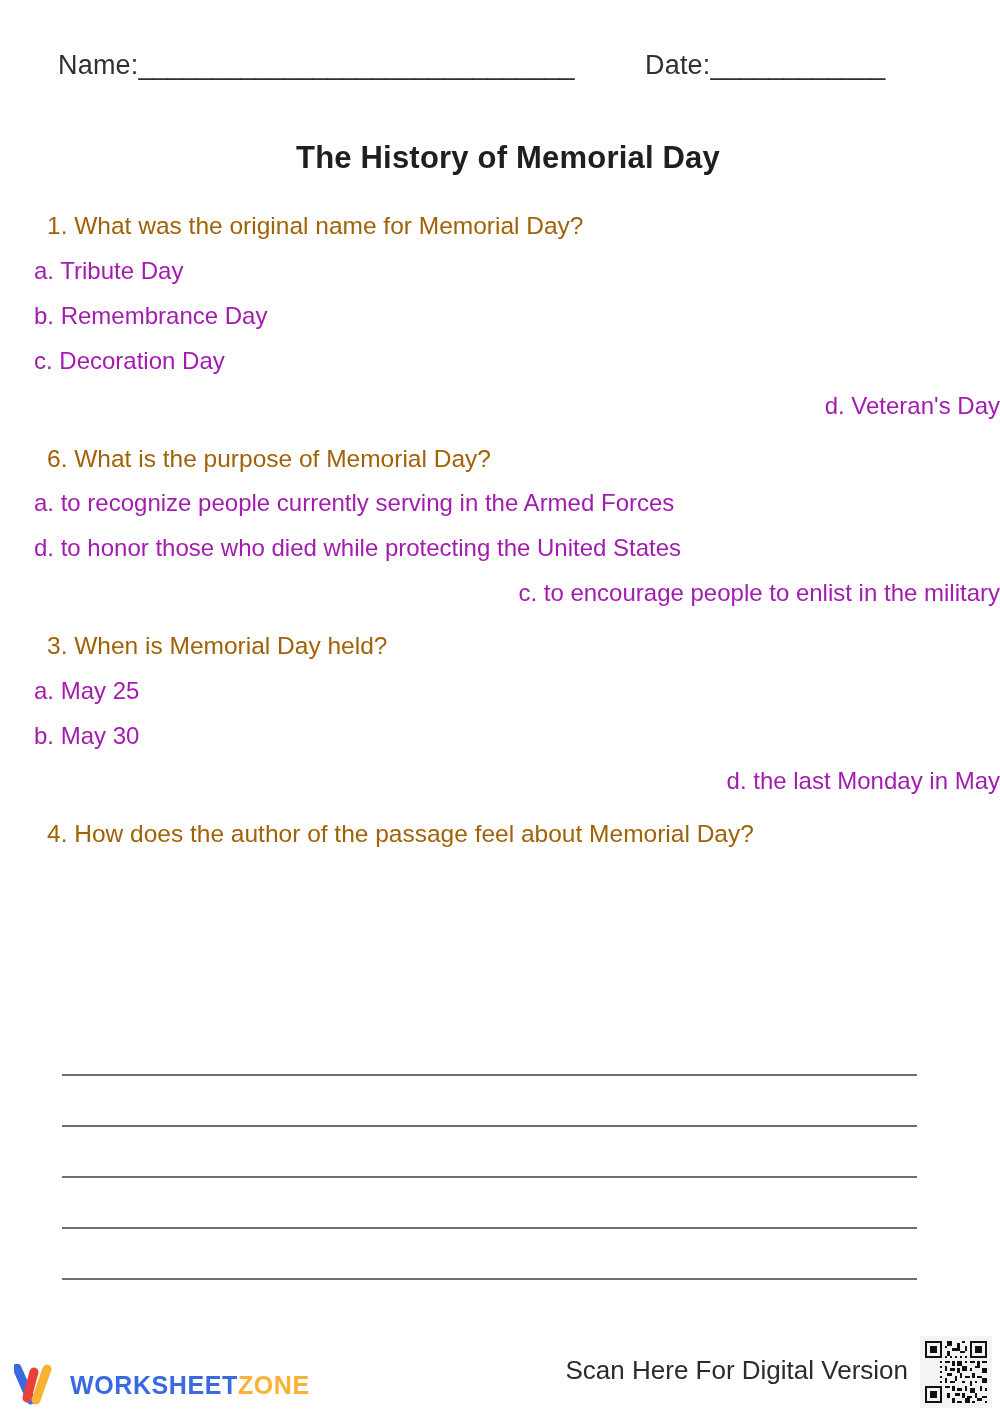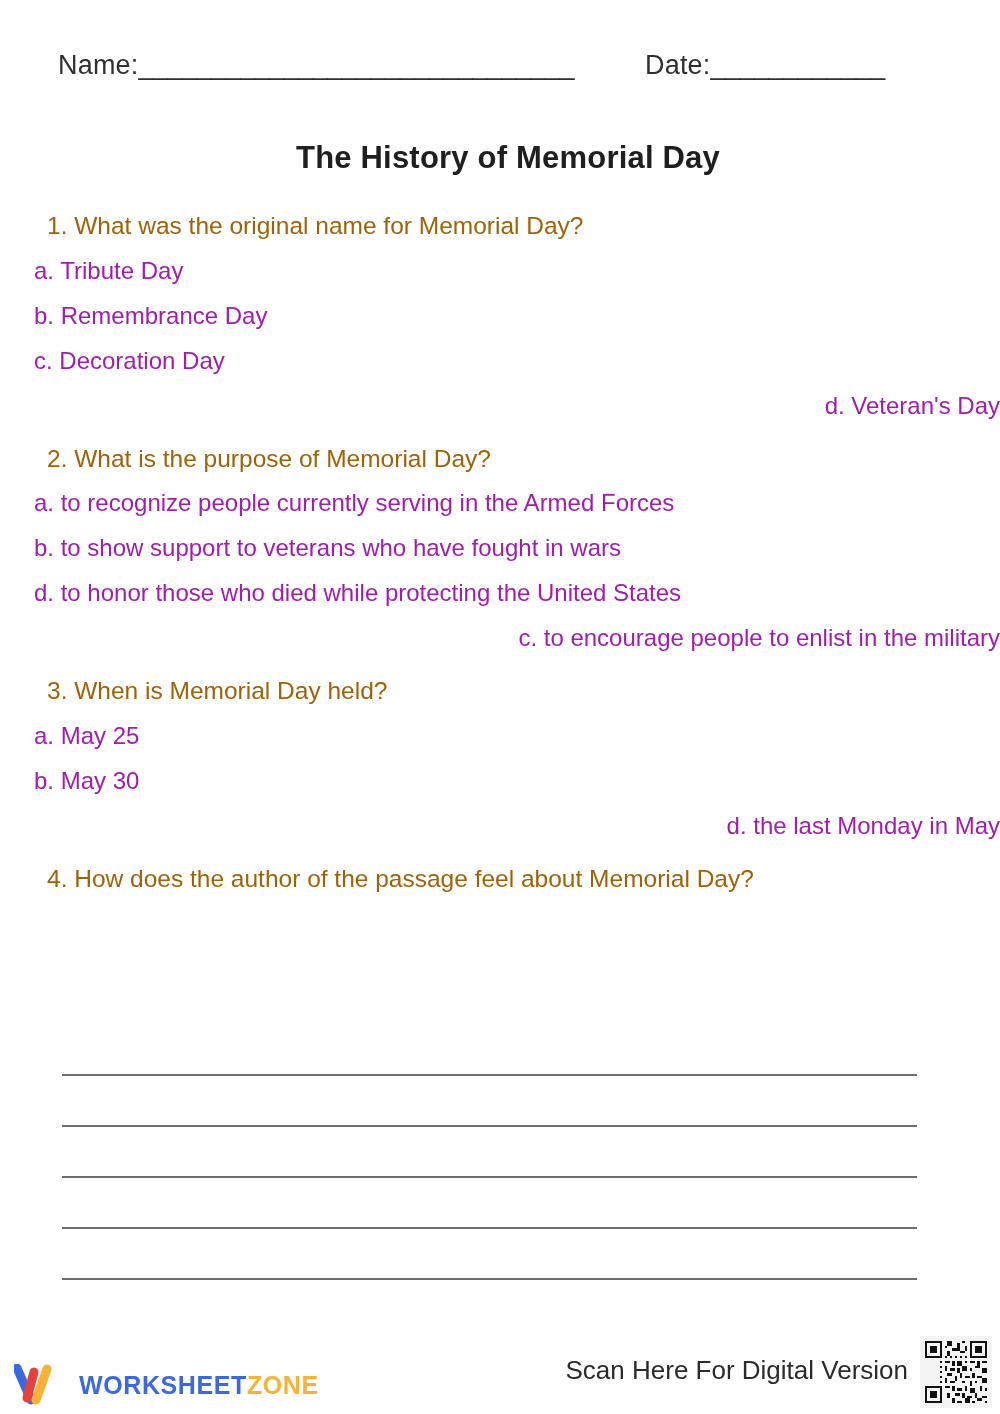--- a/index.html
+++ b/index.html
@@ -108,21 +108,20 @@
     width: 1000px;
     height: 84px;
   }
 
   .logo {
     position: absolute;
     left: 14px;
     bottom: 8px;
     display: flex;
     align-items: center;
-    gap: 9px;
   }
   .logo-mark { width: 56px; height: 42px; display: block; }
   .logo-text {
     font-size: 25px;
     font-weight: 700;
     letter-spacing: 0.6px;
     line-height: 1;
     white-space: nowrap;
   }
   .logo-text .w1 { color: #3b6ae0; }
@@ -173,24 +172,23 @@
       <div class="question-text">1. What was the original name for Memorial Day?</div>
       <ul class="choice-list">
         <li class="choice">a. Tribute Day</li>
         <li class="choice">b. Remembrance Day</li>
         <li class="choice">c. Decoration Day</li>
         <li class="choice">d. Veteran's Day</li>
       </ul>
     </div>
 
     <div class="question-block">
-      <div class="question-text">2. What is the purpose of Memorial Day?</div>
+      <div class="question-text">6. What is the purpose of Memorial Day?</div>
       <ul class="choice-list">
         <li class="choice">a. to recognize people currently serving in the Armed Forces</li>
-        <li class="choice">b. to show support to veterans who have fought in wars</li>
         <li class="choice">d. to honor those who died while protecting the United States</li>
         <li class="choice">c. to encourage people to enlist in the military</li>
       </ul>
     </div>
 
     <div class="question-block">
       <div class="question-text">3. When is Memorial Day held?</div>
       <ul class="choice-list">
         <li class="choice">a. May 25</li>
         <li class="choice">b. May 30</li>

